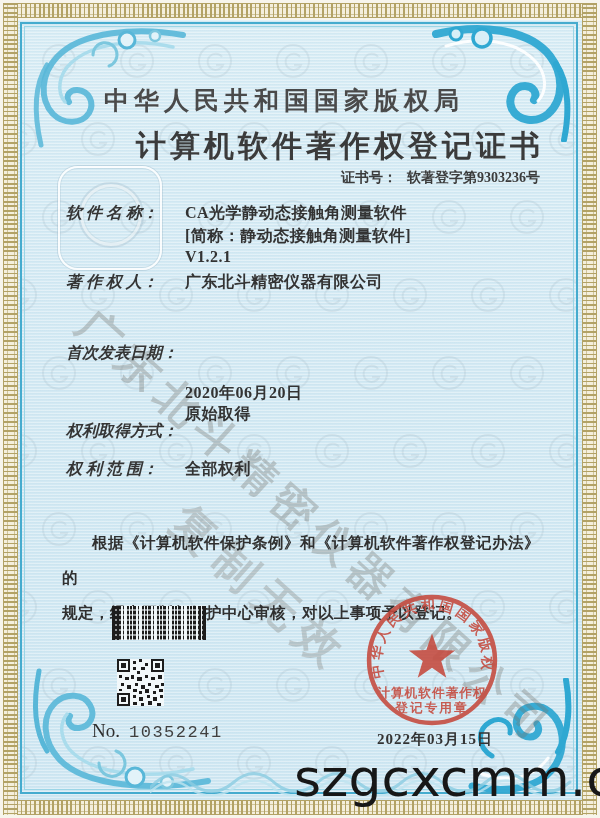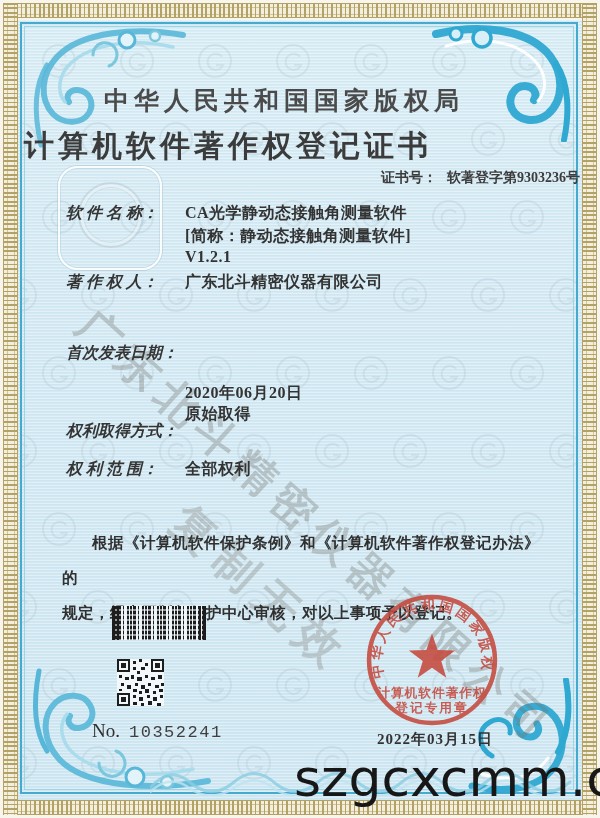--- a/index.html
+++ b/index.html
@@ -71,26 +71,26 @@
   }
   .wm-company { left:103px; top:297px; font-size:43px; letter-spacing:9px; }
   .wm-invalid { left:197px; top:492px; font-size:45px; letter-spacing:11px; color:rgba(118,116,110,0.30); }
 
   
   .authority {
     position:absolute; left:24px; top:84px; width:520px; text-align:center;
     font-size:25px; letter-spacing:5px; font-weight:600; color:#4a4a4a;
   }
   .cert-title {
-    position:absolute; left:24px; top:126px; width:520px; text-align:left;
+    position:absolute; left:24px; top:126px; width:520px; text-align:right;
     font-size:30px; letter-spacing:4px; font-weight:700; color:#3b3b3b;
   }
   .cert-no-line {
     position:absolute; left:24px; top:169px; width:516px; text-align:right;
-    font-size:14px; font-weight:700; color:#3c3c3c;margin-left:40px;
+    font-size:14px; font-weight:700; color:#3c3c3c;
   }
   .cert-no-line .lbl { margin-right:10px; }
 
   
   .f-label {
     position:absolute; left:66px; font-size:16px; font-weight:700; color:#353535;
     white-space:nowrap;
     font-style:italic;
   }
   .f-value {

